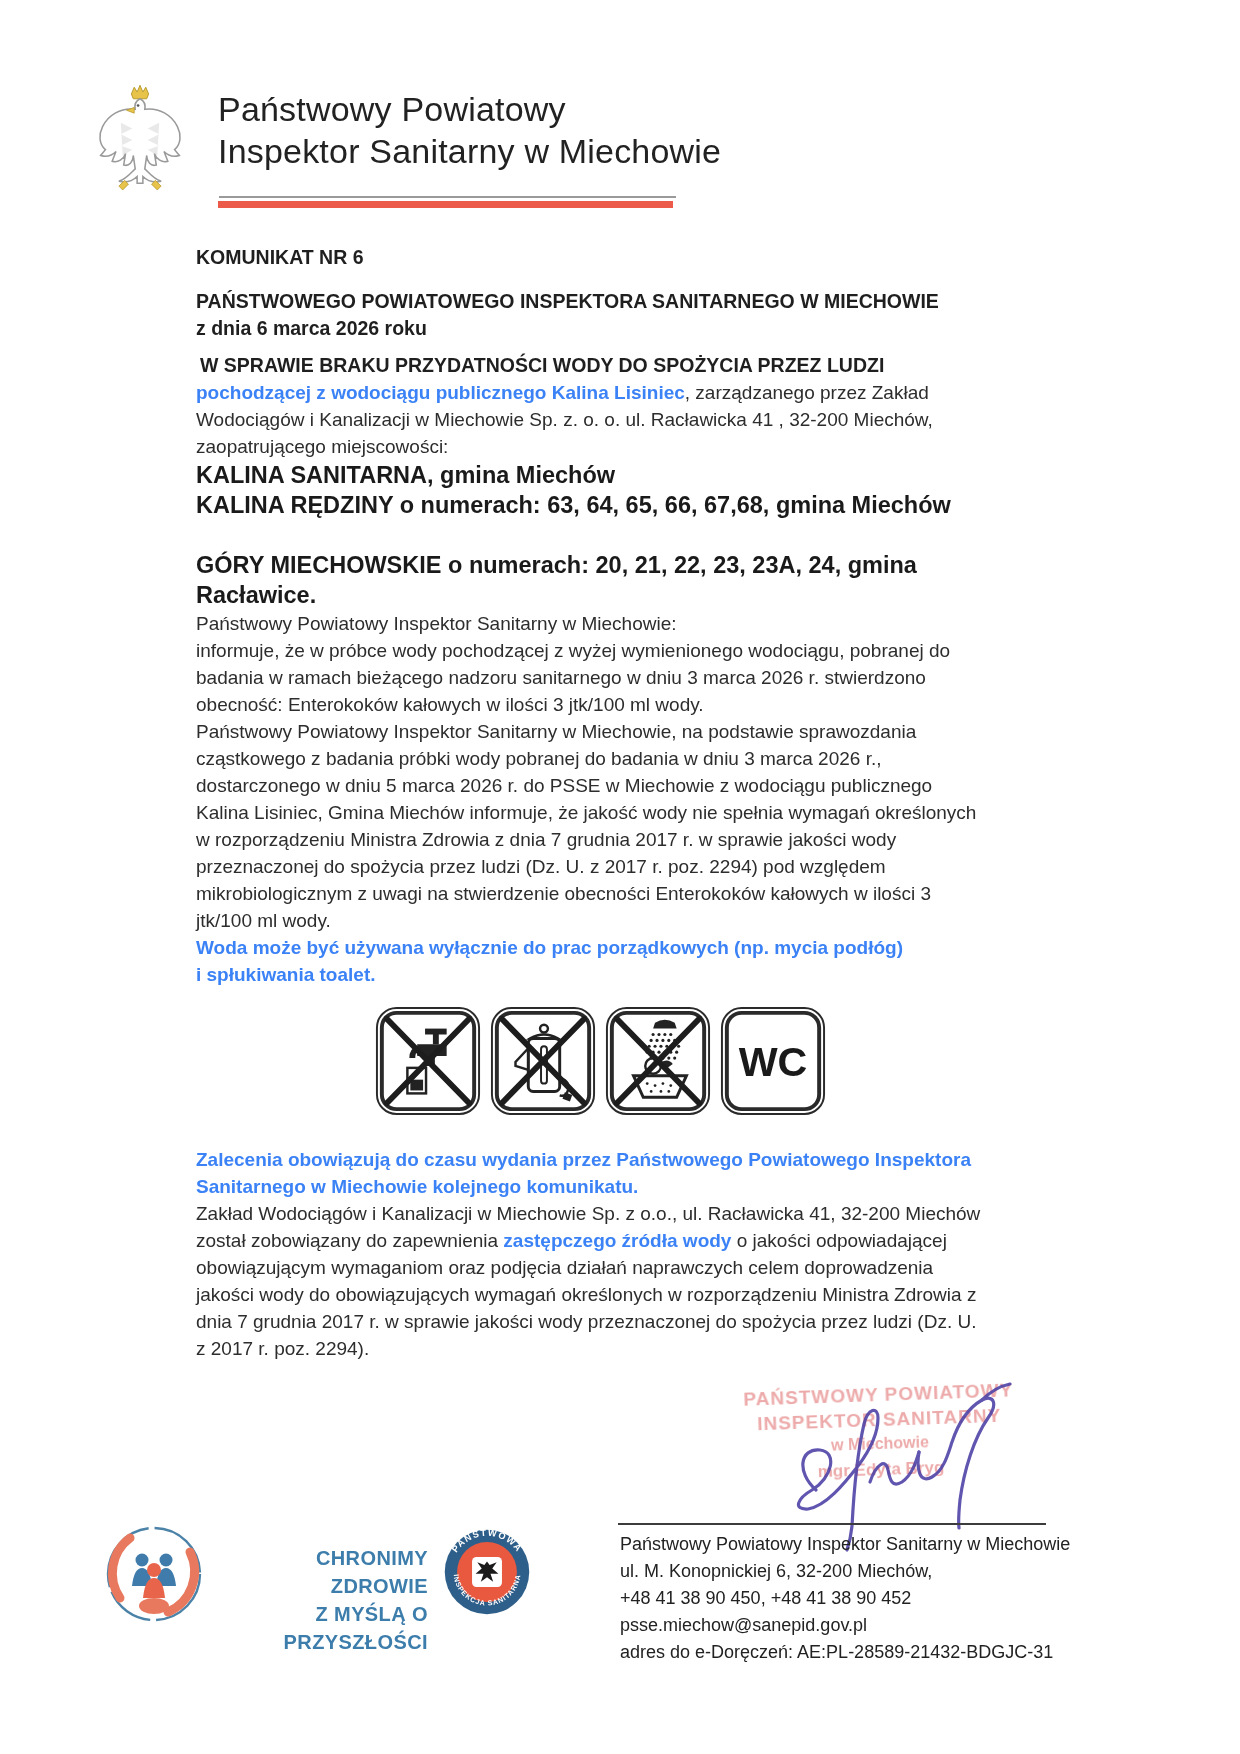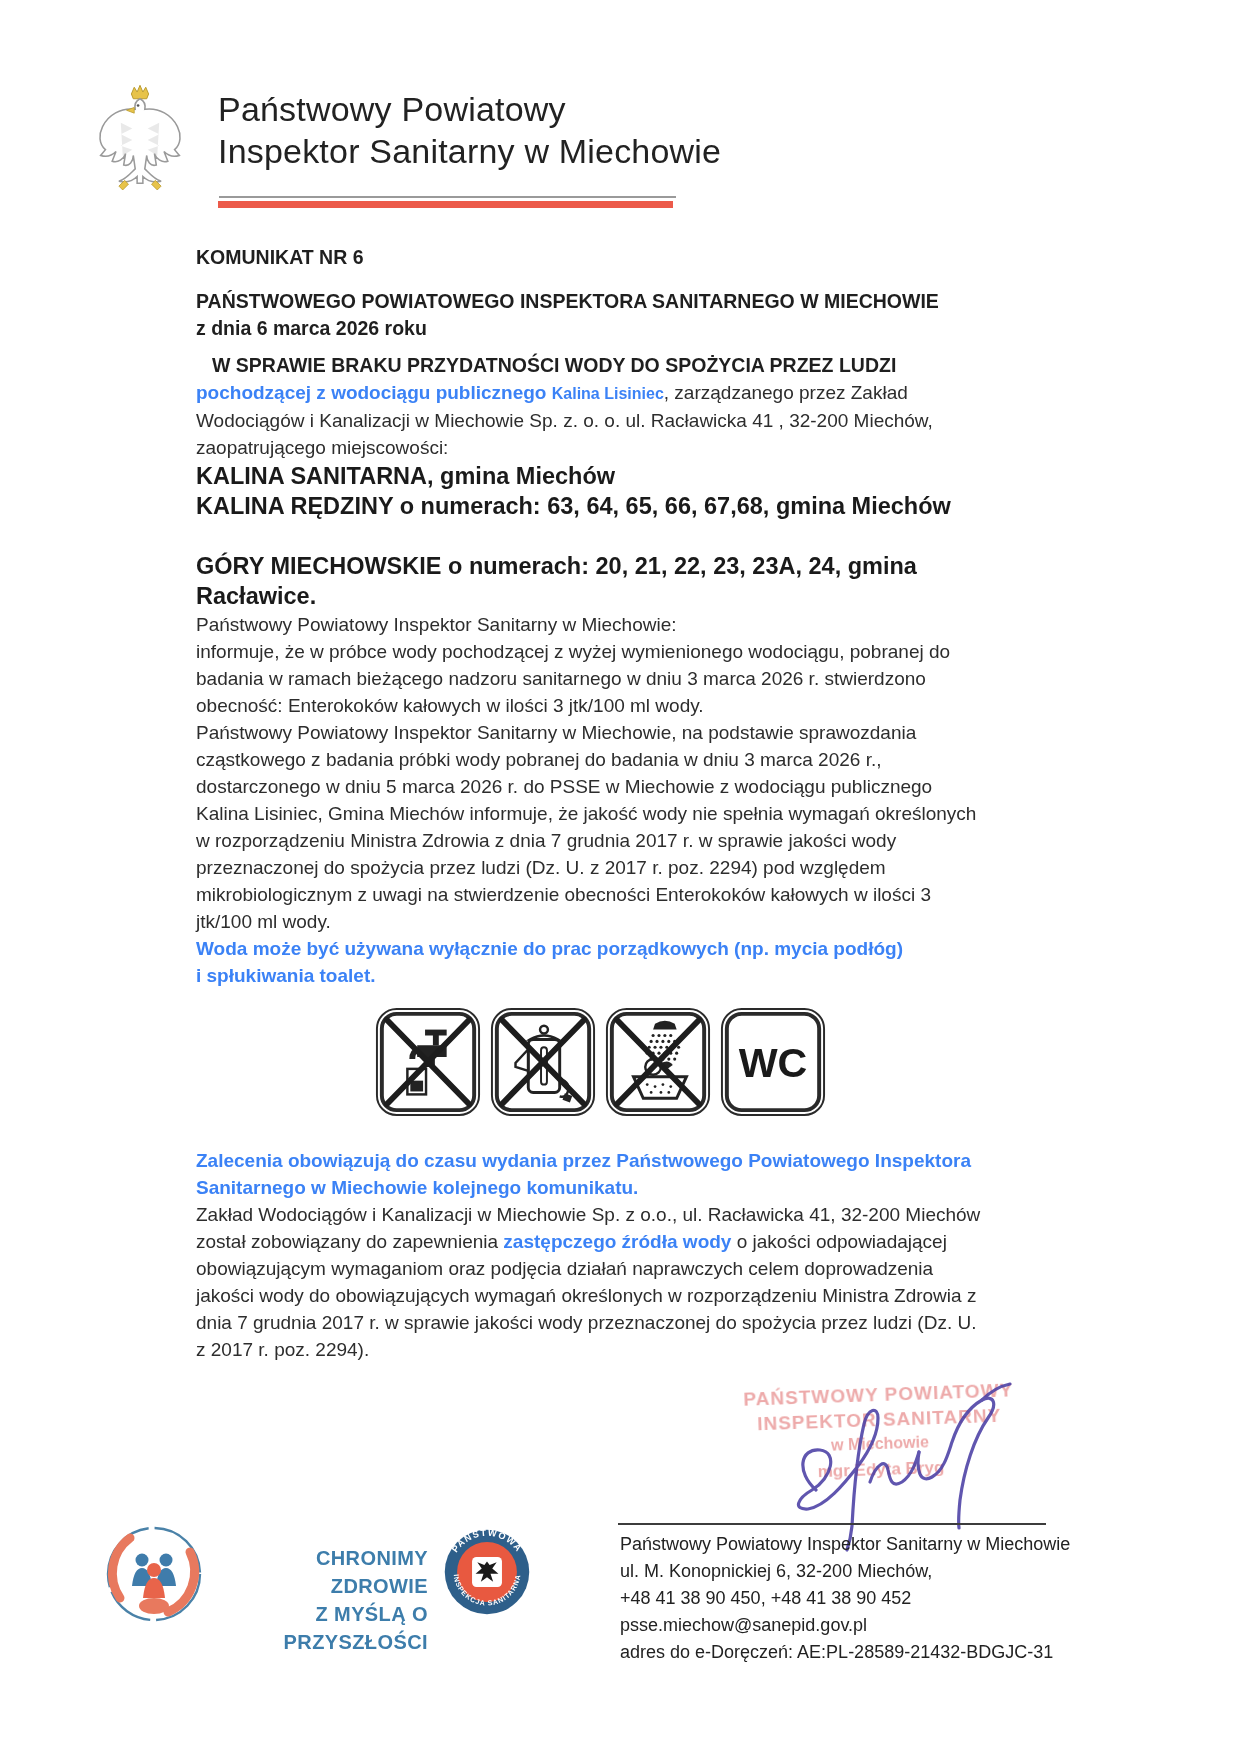--- a/index.html
+++ b/index.html
@@ -9,21 +9,21 @@
   }
   
   .emblem{position:absolute;left:92px;top:82px;width:96px;height:118px;}
   .header-title{position:absolute;left:218px;top:88px;font-size:34px;line-height:42px;
     font-weight:500;color:#222;letter-spacing:.2px;}
   .rule-gray{position:absolute;left:219px;top:196px;width:457px;height:2px;background:#9a9a9a;}
   .rule-red{position:absolute;left:218px;top:201px;width:455px;height:7px;}
   
   .col{position:absolute;left:196px;top:244px;width:788px;font-size:19px;line-height:27px;}
   .b{font-weight:bold;color:#3b82f6;}
-  .h{font-weight:bold;color:#1f1f1f;font-size:19.5px;line-height:27px;margin:16px;}
+  .h{font-weight:bold;color:#1f1f1f;font-size:19.5px;line-height:27px;margin:4px;}
   .num{margin:0 0 17px 0;}
   .issuer{margin:0 0 10px 0;}
   p.body{margin:0;}
   .localities{font-size:23.5px;line-height:30px;font-weight:bold;color:#1a1a1a;margin:0;}
   .gap12{margin-top:12px;}
   .gap14{margin-top:14px;}
   
   .picto-row{display:flex;gap:7px;padding-left:178px;margin-top:16px;}
   .picto{width:108px;height:114px;flex:0 0 auto;}
   
@@ -70,21 +70,21 @@
 
     <p class="h num">KOMUNIKAT NR 6</p>
 
     <p class="h issuer">
       <span>PAŃSTWOWEGO POWIATOWEGO INSPEKTORA SANITARNEGO W MIECHOWIE</span><br>
       <span>z dnia 6 marca 2026 roku</span>
     </p>
 
     <p class="body">
       <span class="h">W SPRAWIE BRAKU PRZYDATNOŚCI WODY DO SPOŻYCIA PRZEZ LUDZI</span><br>
-      <span class="b">pochodzącej z wodociągu publicznego </span><span class="b" style="font-size:16px">Kalina Lisiniec</span><span>, zarządzanego przez Zakład Wodociągów i Kanalizacji  w Miechowie Sp. z. o. o. ul. Racławicka 41 , 32-200 Miechów, zaopatrującego miejscowości:</span>
+      <span class="b">pochodzącej z wodociągu publicznego </span><span class="b" style="font-size:19px">Kalina Lisiniec</span><span>, zarządzanego przez Zakład Wodociągów i Kanalizacji  w Miechowie Sp. z. o. o. ul. Racławicka 41 , 32-200 Miechów, zaopatrującego miejscowości:</span>
     </p>
 
     <p class="localities">
       <span>KALINA SANITARNA, gmina Miechów</span><br>
       <span>KALINA RĘDZINY o numerach: 63, 64, 65, 66, 67,68, gmina Miechów</span><br>
       <br>
       <span>GÓRY MIECHOWSKIE o numerach: 20, 21, 22, 23, 23A, 24, gmina Racławice.</span>
     </p>
 
     <p class="body gap14">

